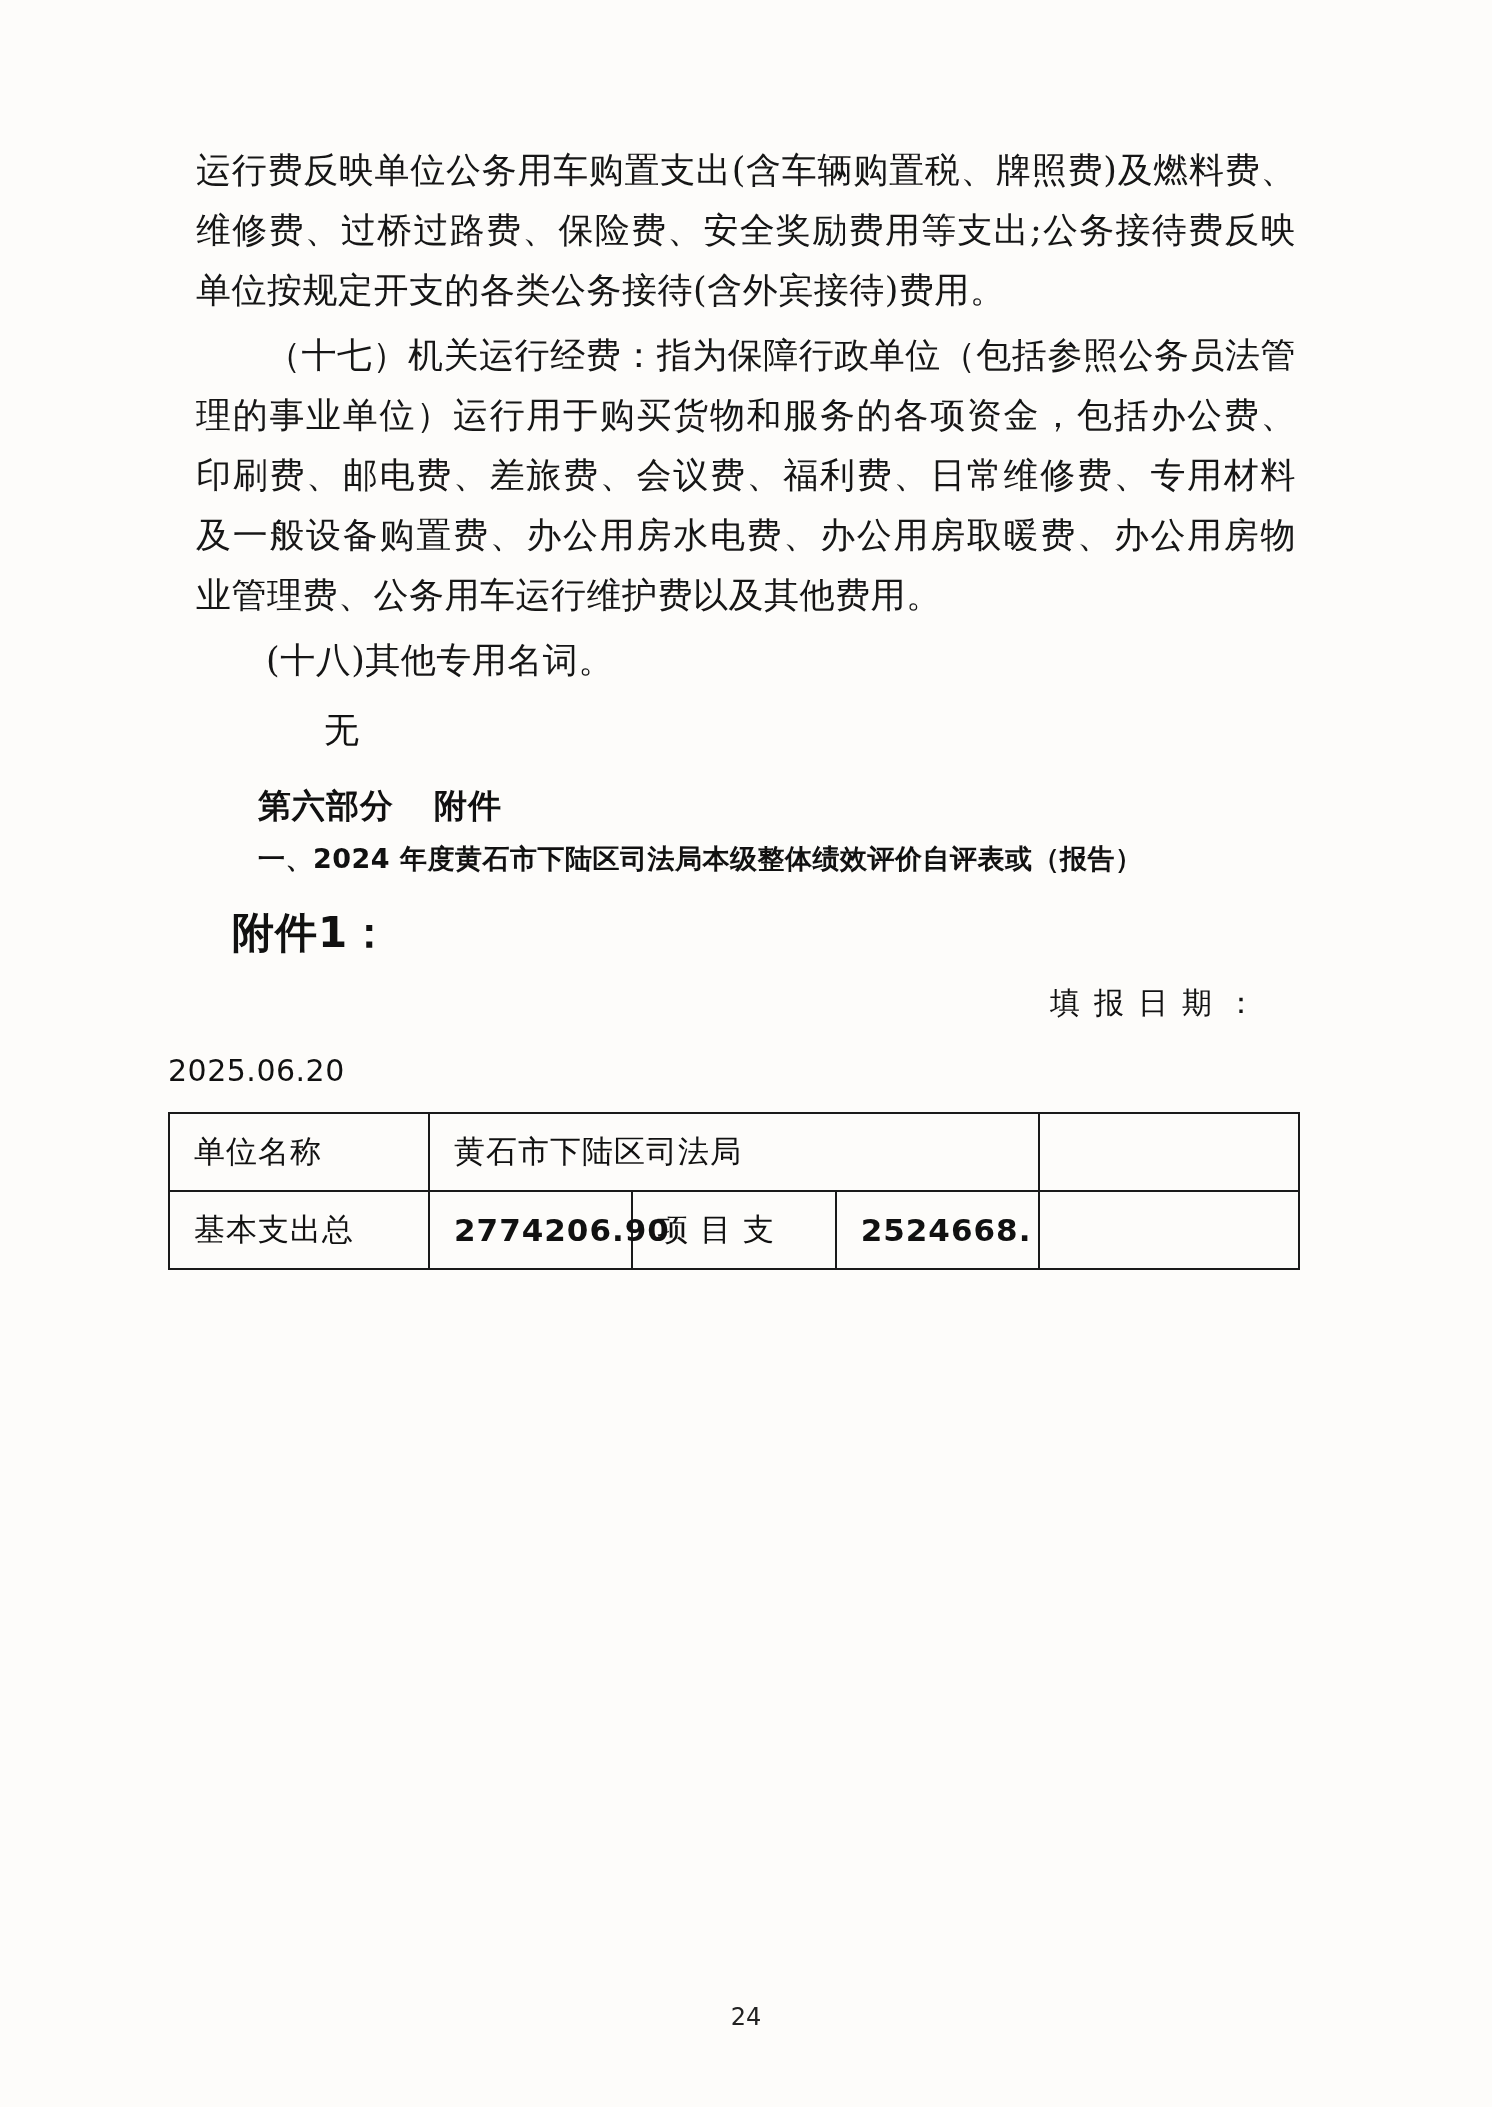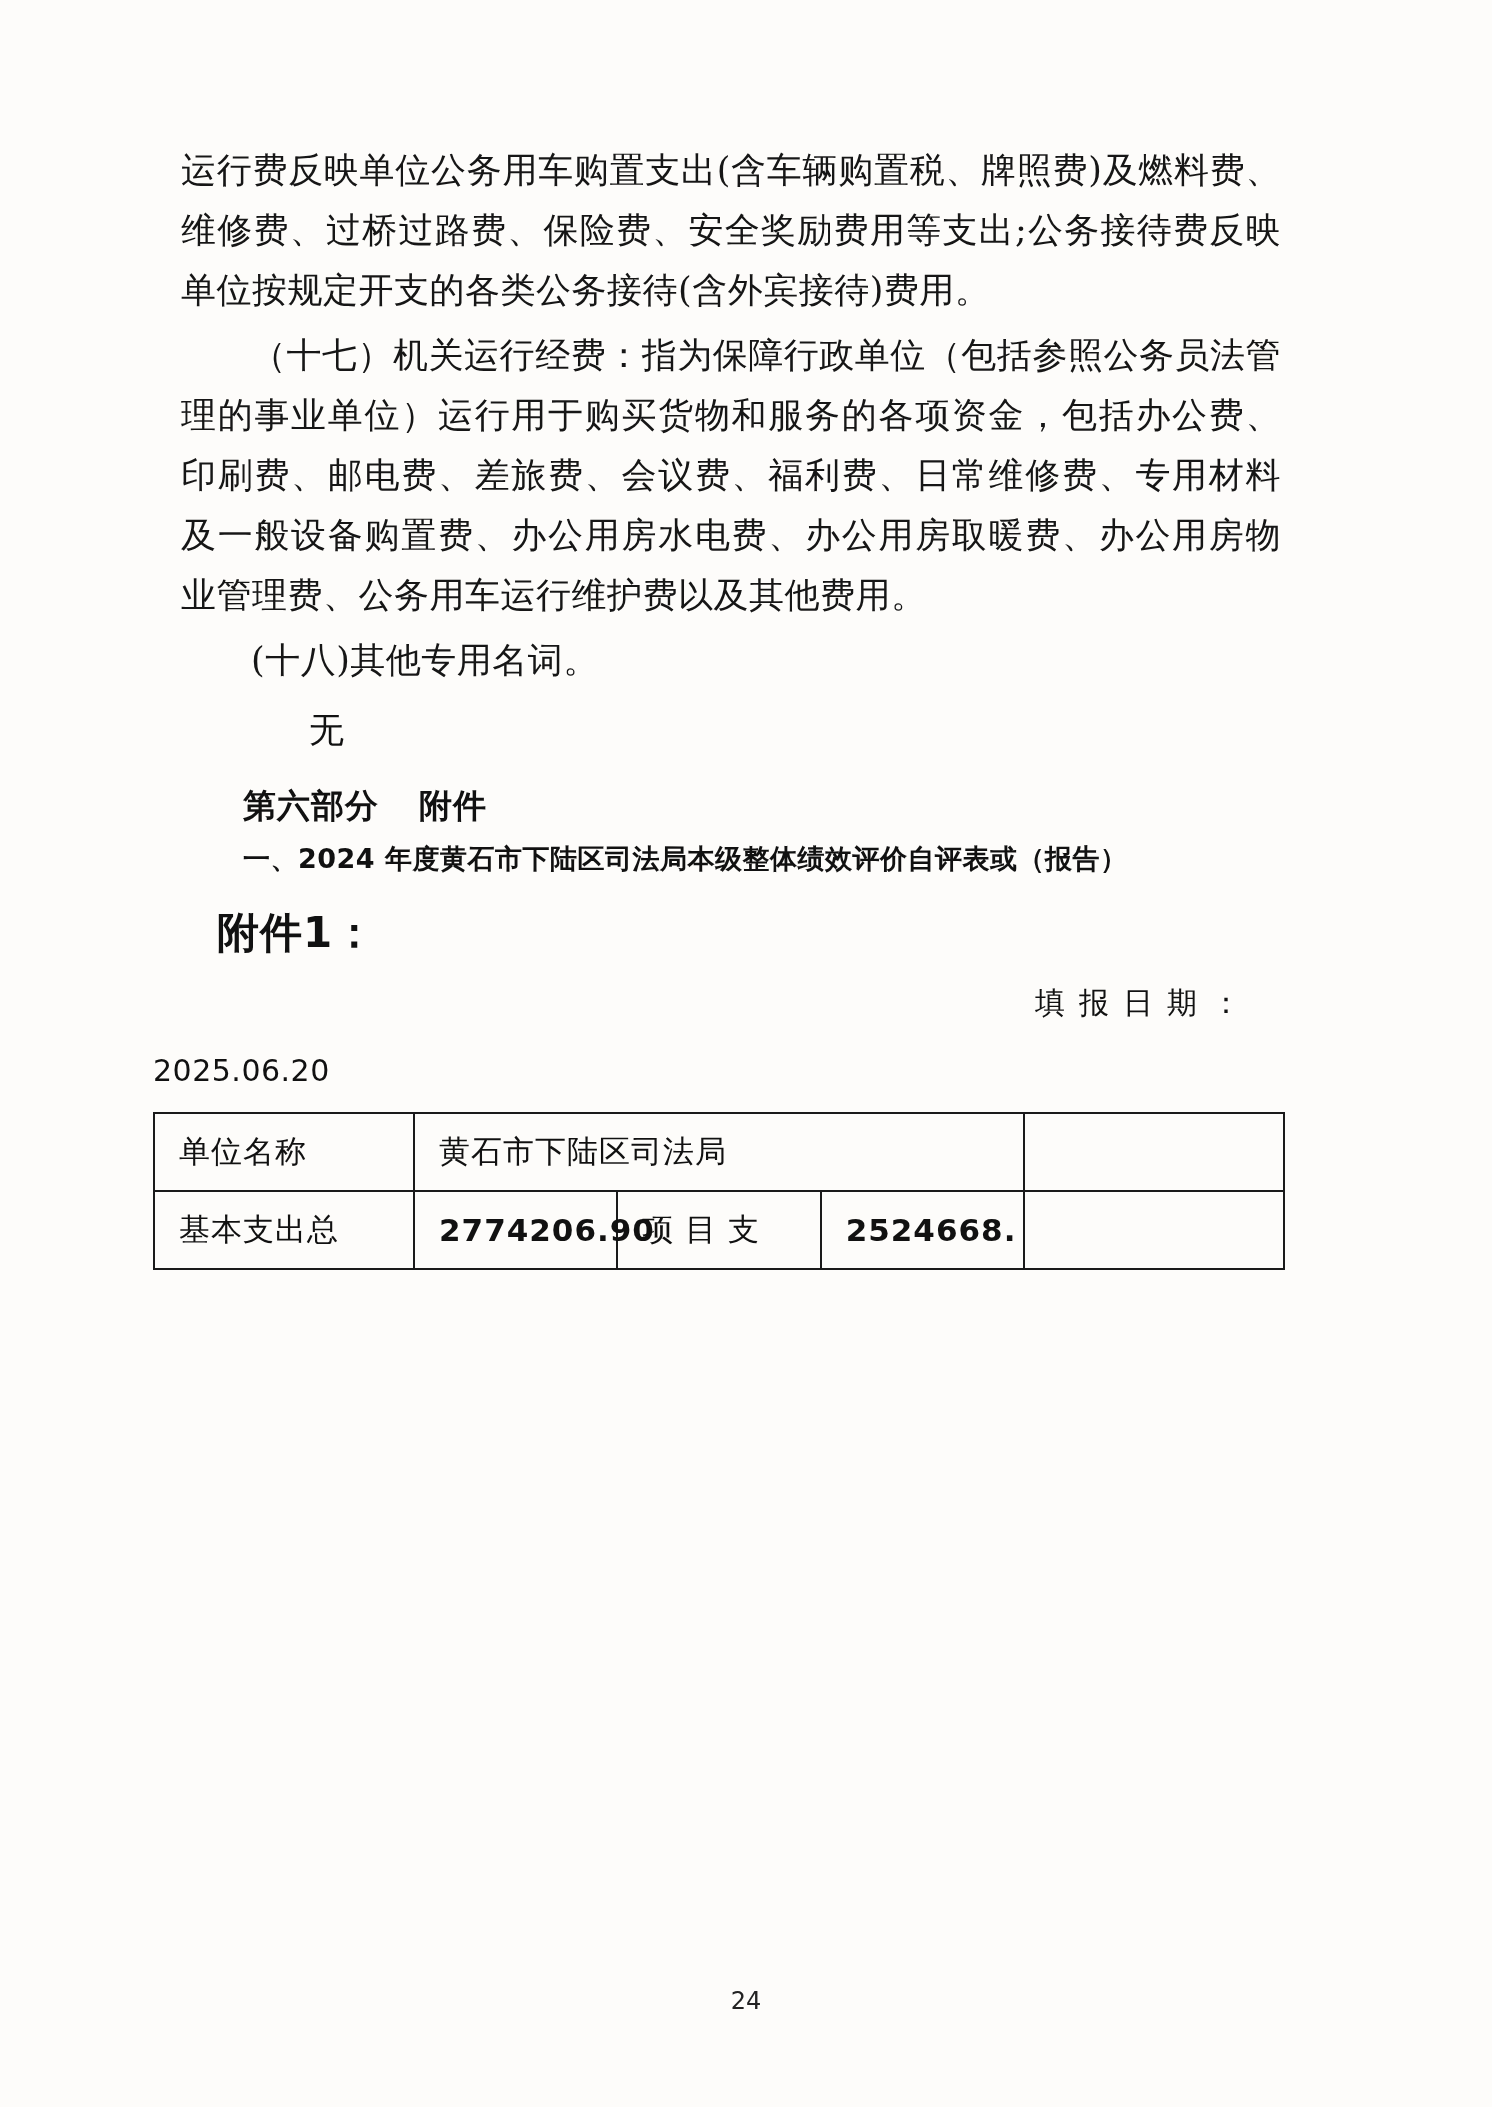--- a/index.html
+++ b/index.html
@@ -12,21 +12,21 @@
     width: 1492px;
     height: 2107px;
     margin: 0 auto;
     background: #fdfcfa;
     overflow: hidden;
     font-family: "DejaVu Serif", "Liberation Serif", serif;
     color: #111111;
   }
   .content {
     position: absolute;
-    left: 181px;
+    left: 196px;
     top: 140px;
     width: 1100px;
   }
   .para {
     font-size: 35px;
     line-height: 1.72;
     letter-spacing: 0.5px;
     text-align: justify;
     margin: 0 0 4px 0;
     color: #161616;
@@ -127,21 +127,21 @@
     font-family: "DejaVu Sans", "Liberation Sans", sans-serif;
     font-weight: bold;
     font-size: 36px;
     letter-spacing: 0;
   }
   td.label-spread {
     letter-spacing: 10px;
   }
   .page-number {
     position: absolute;
-    bottom: 92px;
+    bottom: 76px;
     left: 0;
     width: 100%;
     text-align: center;
     font-family: "DejaVu Sans", "Liberation Sans", sans-serif;
     font-size: 24px;
     color: #222;
   }
 </style>
 </head>
 <body>

